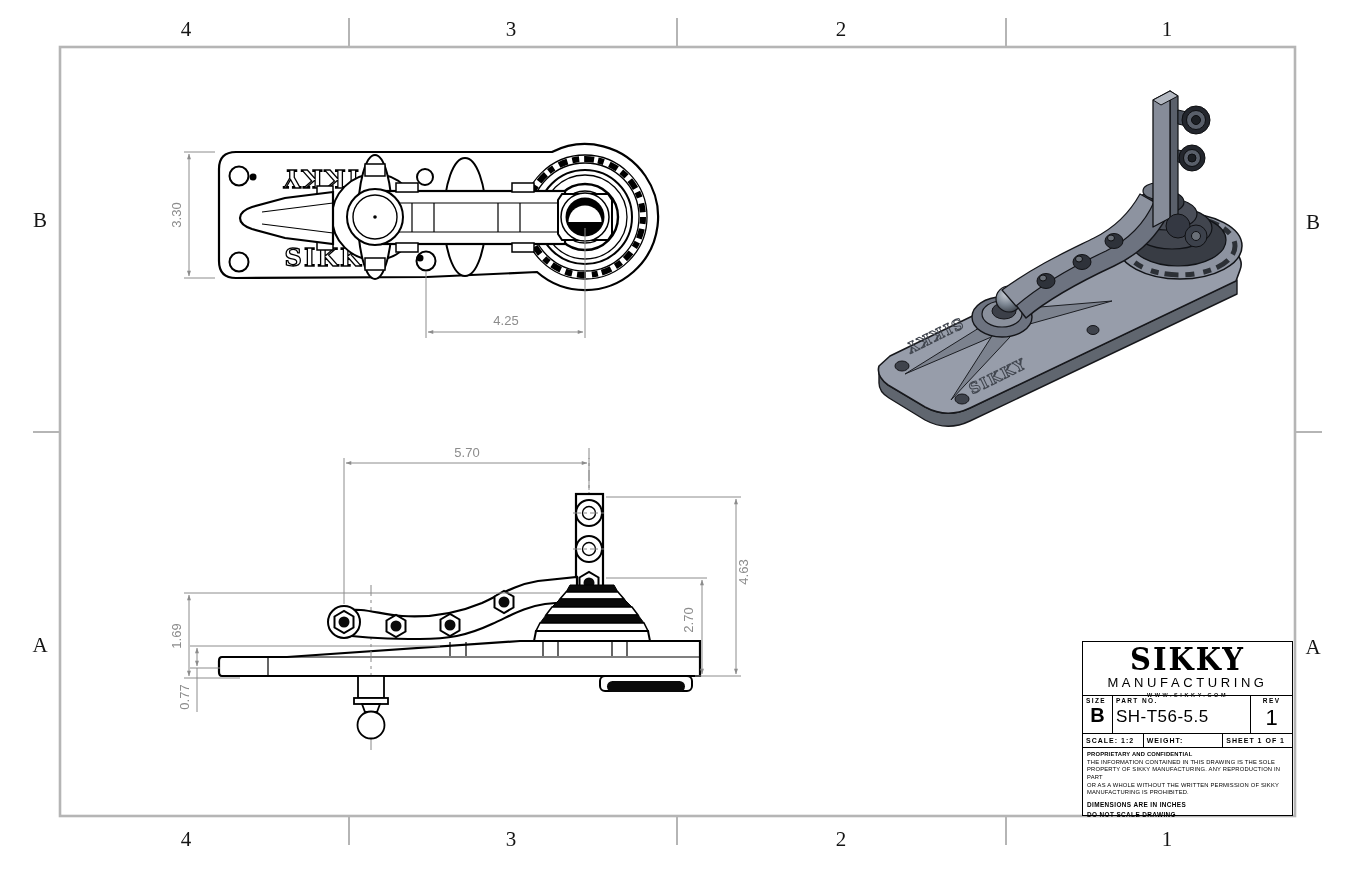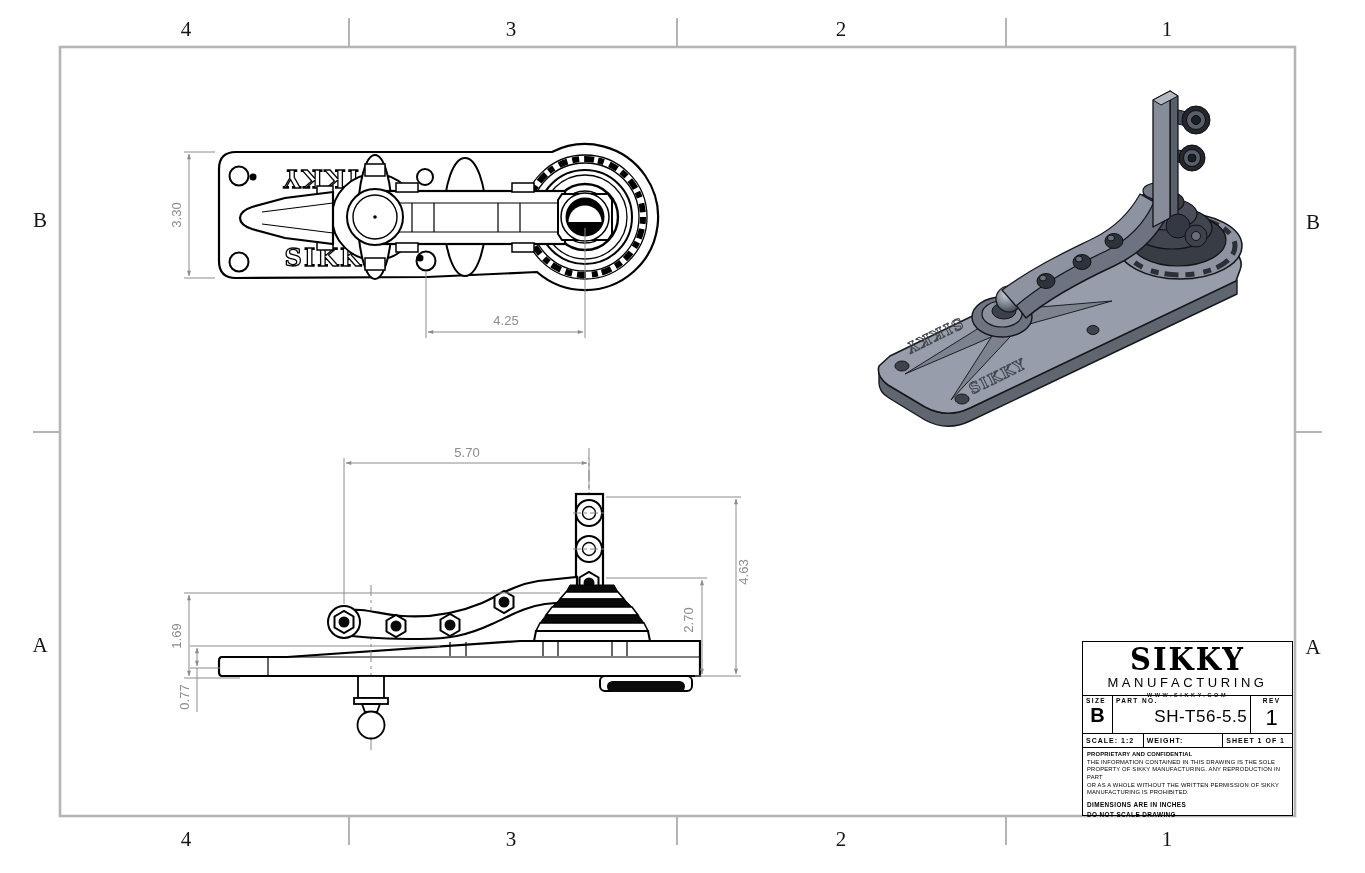--- a/index.html
+++ b/index.html
@@ -16,21 +16,21 @@
   #tb-logo-name{font-family:"DejaVu Serif",serif;font-weight:bold;font-size:29px;line-height:29px;
                 letter-spacing:2px;transform:scaleY(1.08);}
   #tb-logo-sub{font-size:13px;font-weight:normal;letter-spacing:3.6px;margin-top:1px;}
   #tb-logo-url{font-size:5.5px;font-weight:bold;letter-spacing:2.6px;margin-top:2px;color:#111;}
   #tb-info{height:38px;border-bottom:1px solid #000;display:flex;}
   .tb-cell{box-sizing:border-box;border-right:1px solid #000;padding:1px 3px;position:relative;}
   .tb-cell:last-child{border-right:none;}
   .tb-label{font-size:6.5px;font-weight:bold;letter-spacing:1.4px;}
   #tb-size{width:30px;} #tb-part{width:139px;} #tb-rev{width:41px;}
   #tb-size-val{font-size:20px;font-weight:bold;text-align:center;margin-top:0px;}
-  #tb-part-val{font-size:17px;text-align:right;letter-spacing:0.5px;margin-top:3px;}
+  #tb-part-val{font-size:17px;text-align:left;letter-spacing:0.5px;margin-top:3px;}
   #tb-rev-val{font-size:22px;text-align:center;margin-top:1px;}
   #tb-scale{height:14px;border-bottom:1px solid #000;display:flex;font-size:7px;font-weight:bold;}
   .tb-scell{box-sizing:border-box;border-right:1px solid #000;padding:3px 3px 0 3px;letter-spacing:1px;}
   #tb-scale-c1{width:61px;} #tb-scale-c2{width:80px;} #tb-scale-c3{width:69px;border-right:none;}
   #tb-notes{padding:3px 4px;font-size:5.8px;line-height:1.32;letter-spacing:0.2px;}
   #tb-prop-head{font-weight:bold;}
   #tb-prop-body{white-space:pre-line;}
   .tb-note{font-size:6.4px;font-weight:bold;margin-top:4px;letter-spacing:0.4px;}
   .tb-note2{margin-top:2px;}
 </style>

